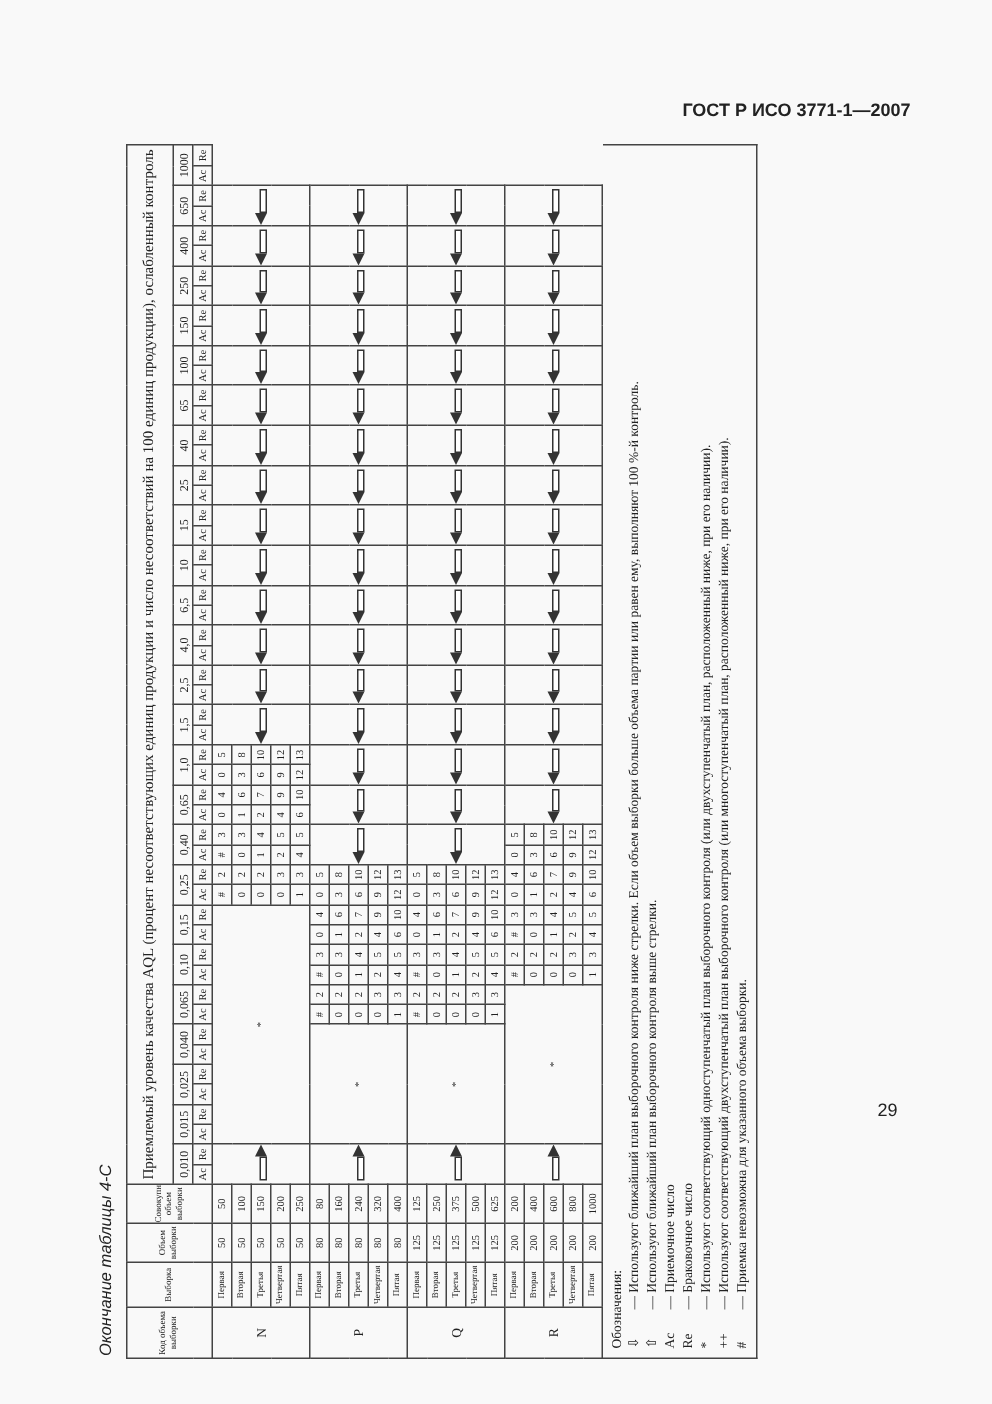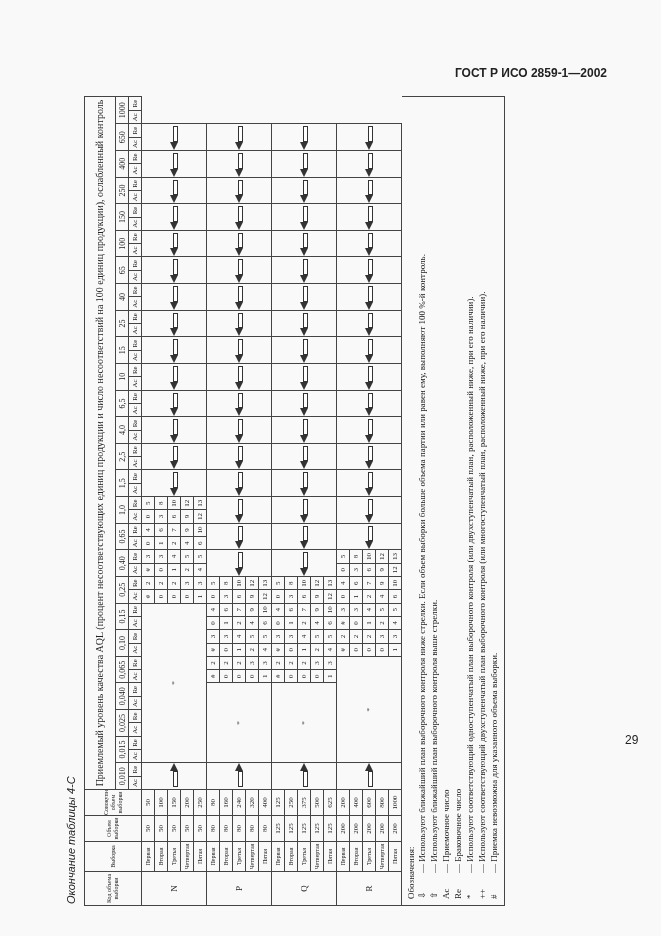--- a/index.html
+++ b/index.html
@@ -1,20 +1,20 @@
 <!DOCTYPE html>
 <html><head>
 <meta charset="utf-8">
 <style>
   html, body { margin:0; padding:0; }
   body { width:661px; height:936px; background:#f9f9f9; position:relative; overflow:hidden;
          font-family:"Liberation Serif", serif; color:#222; }
   .gost { position:absolute; top:66px; right:54px; font-family:"Liberation Sans", sans-serif;
           font-weight:bold; font-size:12px; color:#222; }
-  .pageno { position:absolute; top:733px; left:585px; font-family:"Liberation Sans", sans-serif; font-size:12px;margin-left:40px; }
+  .pageno { position:absolute; top:733px; left:585px; font-family:"Liberation Sans", sans-serif; font-size:12px; }
   
   .rot { position:absolute; left:62px; top:906px; width:810px; height:470px;
          transform-origin:0 0; transform:rotate(-90deg); }
   .caption { font-family:"Liberation Sans", sans-serif; font-style:italic; font-size:11px; height:22px; line-height:18px; padding-left:2px; }
   table.aql { border-collapse:collapse; width:100%; table-layout:fixed; font-size:7px; }
   table.aql td, table.aql th { border:1px solid #444; padding:0; text-align:center; font-weight:normal; height:12px; line-height:11px; overflow:hidden; white-space:nowrap; }
   table.aql th.big { font-size:10px; height:30px; white-space:normal; line-height:12px; }
   table.aql th.mid { font-size:8px; }
   .hdr-small { font-size:6px; white-space:normal !important; line-height:7px !important; }
   .grp td { border-top:2px solid #777; }
@@ -25,21 +25,21 @@
   .arrow.left .head { left:0; border-right:8px solid #333; }
   .arrow.right .head { right:0; border-left:8px solid #333; }
   .code { font-size:9px; }
   .legend { font-size:9px; padding:4px 6px; text-align:left; border:1px solid #444; border-top:none; }
   .legend .row { display:flex; height:12px; line-height:12px; }
   .legend .sym { width:26px; flex:none; }
 </style>
 </head>
 <body>
 
-<div class="gost">ГОСТ Р ИСО 2859-1—2002</div>
+<div class="gost">ГОСТ Р ИСО 3771-1—2007</div>
 <div class="pageno">29</div>
 
 <div class="rot">
   <div class="caption">Окончание таблицы 4-С</div>
   <table class="aql">
     <colgroup id="cols">
         <col style="width:34px">
         <col style="width:30px">
         <col style="width:26px">
         <col style="width:26px">

